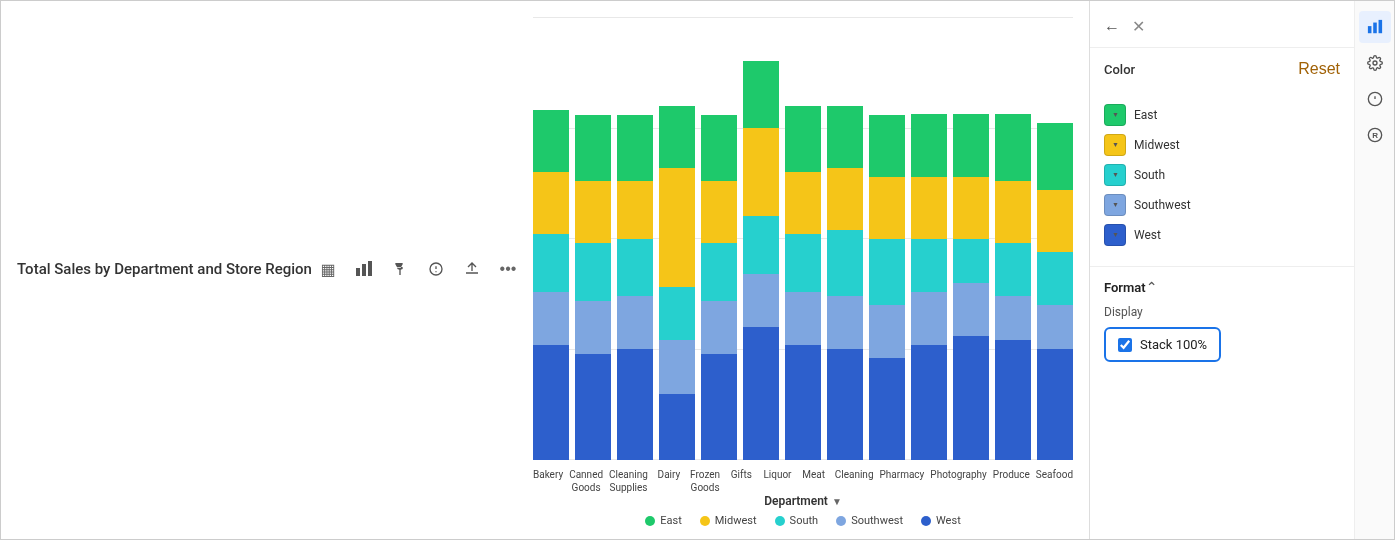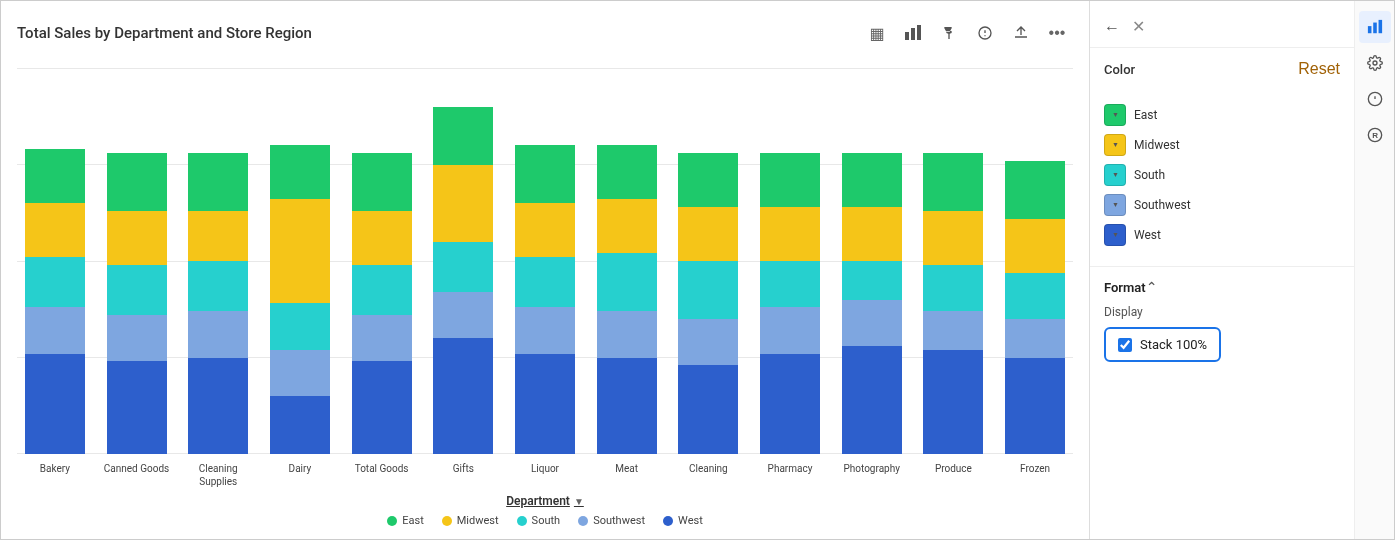--- a/index.html
+++ b/index.html
@@ -19,21 +19,21 @@
       height: 540px;
       background: white;
       border: 1px solid #ccc;
       display: flex;
       flex-direction: row;
     }
     
     .chart-area {
       flex: 1;
       display: flex;
-      flex-direction: column;
+      flex-direction: row;
       padding: 16px 16px 8px 16px;
       position: relative;
       gap: 9px;
     }
     .chart-header {
       display: flex;
       align-items: center;
       justify-content: space-between;
       margin-bottom: 10px;
     }
@@ -138,26 +138,25 @@
       text-align: center;
       font-size: 10px;
       color: #444;
       line-height: 1.3;
     }
     .dept-label-row {
       text-align: center;
       font-size: 12px;
       font-weight: 600;
       color: #333;
-      margin-top: 6px;
+      margin-top: 0;
       display: flex;
       align-items: center;
       justify-content: center;
       gap: 4px;
-      text-decoration: underline;
     }
     .dept-arrow {
       font-size: 10px;
       color: #666;
     }
     .legend {
       display: flex;
       flex-direction: row;
       justify-content: center;
       gap: 18px;
@@ -510,29 +509,29 @@
                 <div class="bar-segment" style="height: 15%; background-color: rgb(30, 201, 107);"></div>
               </div>
             </div>
           </div>
         <div class="x-labels" id="x-labels">
 
         <div class="x-label">Bakery</div>
             <div class="x-label">Canned Goods</div>
             <div class="x-label">Cleaning Supplies</div>
             <div class="x-label">Dairy</div>
-            <div class="x-label">Total Goods</div>
+            <div class="x-label">Frozen Goods</div>
             <div class="x-label">Gifts</div>
             <div class="x-label">Liquor</div>
             <div class="x-label">Meat</div>
             <div class="x-label">Cleaning</div>
             <div class="x-label">Pharmacy</div>
             <div class="x-label">Photography</div>
             <div class="x-label">Produce</div>
-            <div class="x-label">Frozen</div>
+            <div class="x-label">Seafood</div>
           </div>
         <div class="dept-label-row">
           <span>Department</span>
           <span class="dept-arrow">▼</span>
         </div>
         <div class="legend" id="legend">
 
         <div class="legend-item">
               <span class="legend-dot" style="background:#1ec96b"></span>
               <span>East</span>

